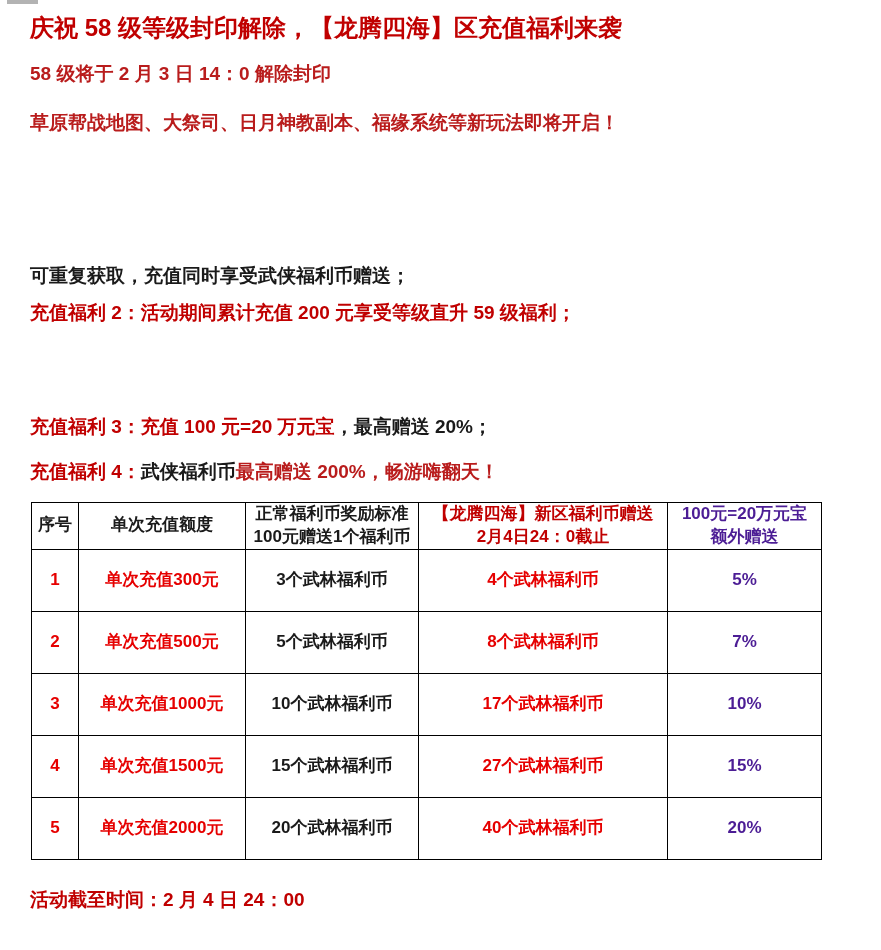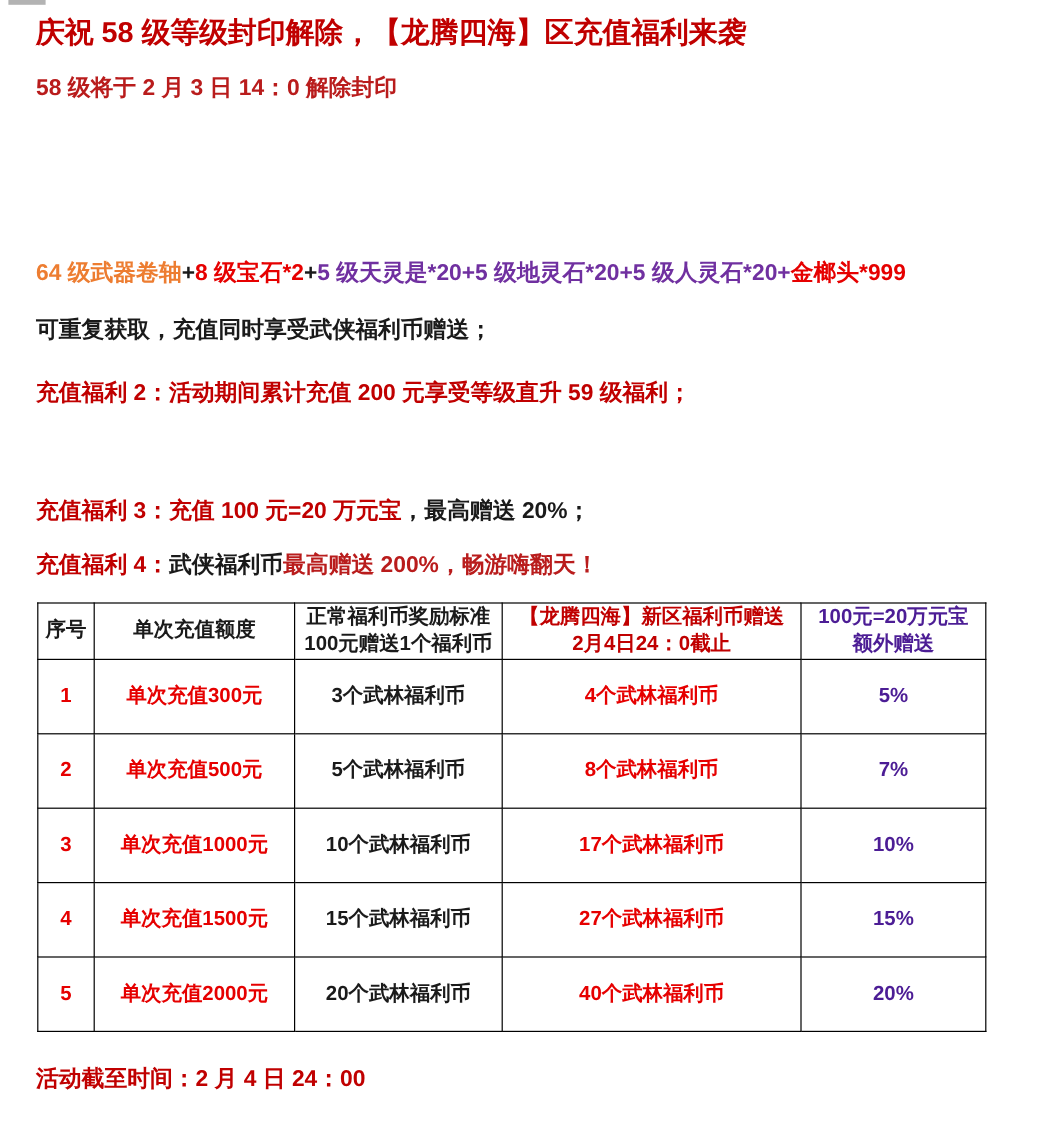--- a/index.html
+++ b/index.html
@@ -36,27 +36,27 @@
 <body>
 
 <div class="doc">
 
   <div class="edge-frag"></div>
 
   <p class="line t20" style="top:14px"><span class="c-dr">庆祝 58 级等级封印解除，【龙腾四海】区充值福利来袭</span></p>
 
   <p class="line" style="top:63px"><span class="c-bl">58 级将于 2 月 3 日 14：0 解除封印</span></p>
 
+  <p class="line" style="top:112px"><span class="c-bl">草原帮战地图、大祭司、日月神教副本、福缘系统等新玩法即将开启！</span></p>
 
 
-  <p class="line" style="top:217px"><span class="c-or">64 级武器卷轴</span><span class="c-bk">+</span><span class="c-r">8 级宝石*2</span><span class="c-bk">+</span><span class="c-pu">5 级天灵是*20+5 级地灵石*20+5 级人灵石*20+</span><span class="c-r">金榔头*999</span></p>
 
   <p class="line" style="top:265px"><span class="c-bk">可重复获取，充值同时享受武侠福利币赠送；</span></p>
 
-  <p class="line" style="top:317px"><span class="c-dr">充值福利 2：活动期间累计充值 200 元享受等级直升 59 级福利；</span></p>
+  <p class="line" style="top:302px"><span class="c-dr">充值福利 2：活动期间累计充值 200 元享受等级直升 59 级福利；</span></p>
 
 
   <p class="line" style="top:416px"><span class="c-dr">充值福利 3：充值 100 元=20 万元宝</span><span class="c-bk">，最高赠送 20%；</span></p>
 
   <p class="line" style="top:461px"><span class="c-dr">充值福利 4：</span><span class="c-bk">武侠福利币</span><span class="c-bl">最高赠送 200%，畅游嗨翻天！</span></p>
 
   <table class="bonus">
     <colgroup>
       <col style="width:47px">
         <col style="width:167px">

